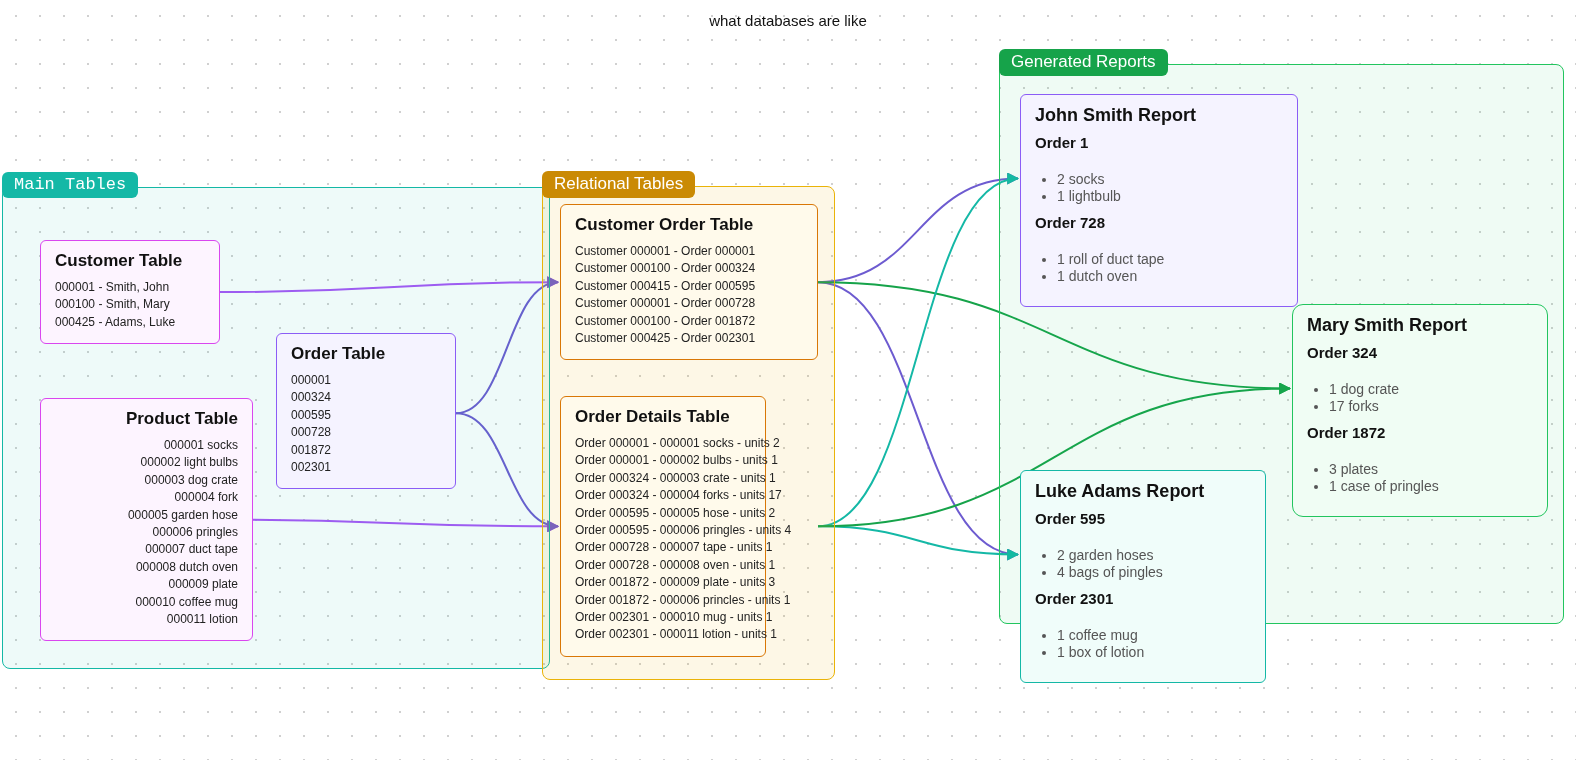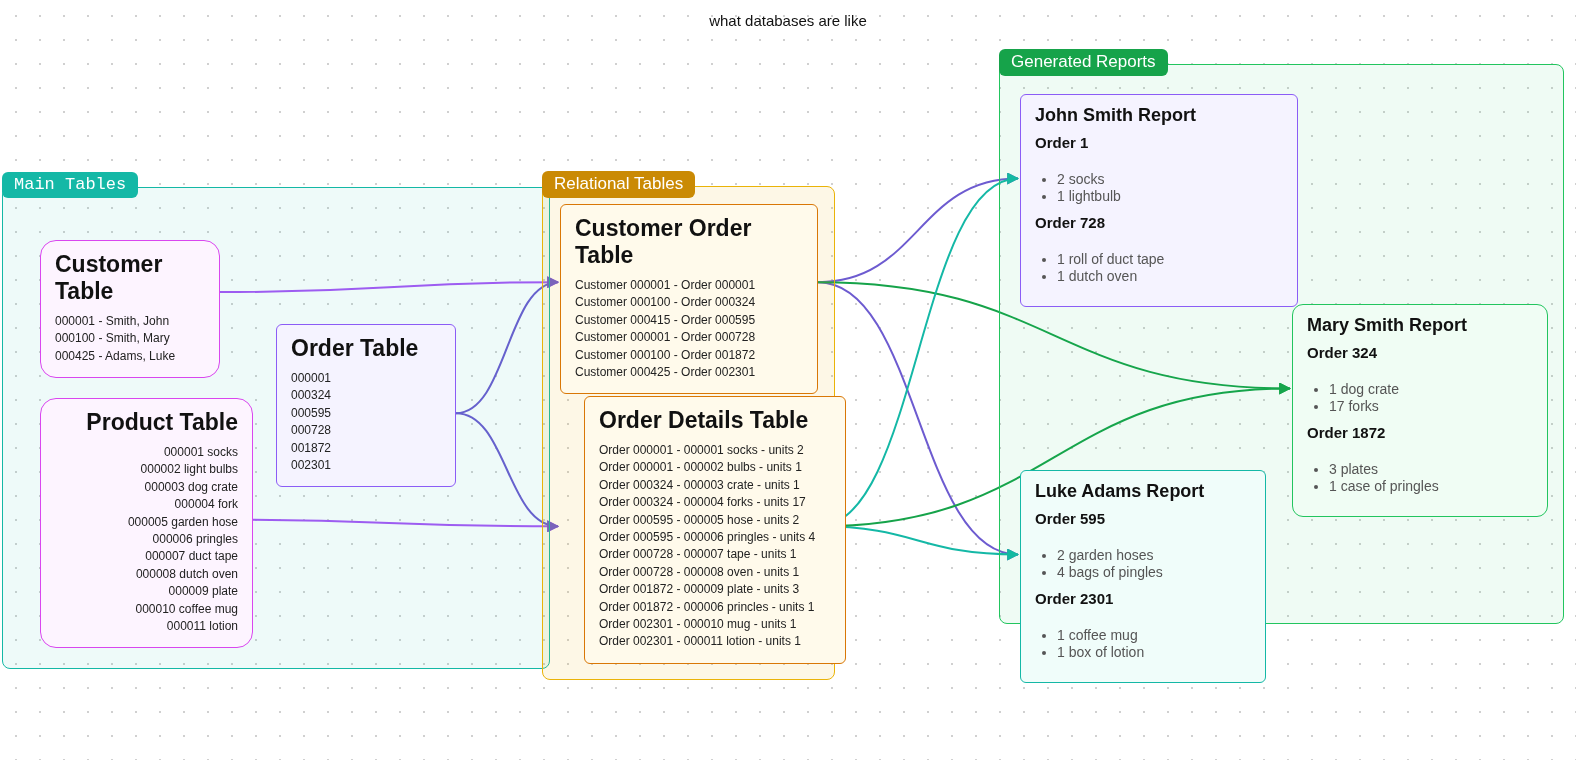--- a/index.html
+++ b/index.html
@@ -82,32 +82,32 @@
   .node {
     position: absolute;
     border: 1px solid;
     border-radius: 6px;
     box-sizing: border-box;
     padding: 10px 14px 12px 14px;
     background: #fff;
   }
   .node h3 {
     margin: 0 0 8px 0;
-    font-size: 23px;
+    font-size: 17px;
     font-weight: 600;
     color: #111;
   }
   .node .lines {
     font-size: 12px;
     color: #222;
     line-height: 1.45;
   }
   .node .lines div { white-space: nowrap; }
 
-  .node-pink   { border-color: #d946ef; background: #fdf4ff; border-radius: 16px; }
+  .node-pink   { border-color: #d946ef; background: #fdf4ff; }
   .node-violet { border-color: #8b5cf6; background: #f5f3ff; }
   .node-amber  { border-color: #d97706; background: #fffaeb; }
   .node-teal   { border-color: #14b8a6; background: #f0fdfa; }
   .node-green  { border-color: #22c55e; background: #f0fdf4; border-radius: 11px; }
 
   
   .report h3 { font-size: 18px; }
   .report .order-block { margin-bottom: 10px; }
   .report .order-title {
     font-size: 15px;
@@ -119,23 +119,23 @@
     margin: 20px 0 8px 0;
     padding-left: 22px;
     font-size: 14px;
     color: #555;
   }
   .report li { margin: 1px 0; }
 
   
   #n-customer { left: 40px;  top: 240px; width: 180px; }
   #n-product  { left: 40px;  top: 398px; width: 213px; text-align: right; }
-  #n-order    { left: 276px; top: 324px; width: 180px; }
+  #n-order    { left: 276px; top: 333px; width: 180px; }
   #n-custorder{ left: 560px; top: 204px; width: 258px; }
-  #n-orderdet { left: 584px; top: 396px; width: 262px; }
+  #n-orderdet { left: 560px; top: 396px; width: 206px; }
   #n-rep-john { left: 1020px; top: 94px;  width: 278px; }
   #n-rep-luke { left: 1020px; top: 470px; width: 246px; }
   #n-rep-mary { left: 1292px; top: 304px; width: 256px; }
 
   svg.edges {
     position: absolute;
     left: 0; top: 0;
     width: 1576px; height: 760px;
     pointer-events: none;
   }

